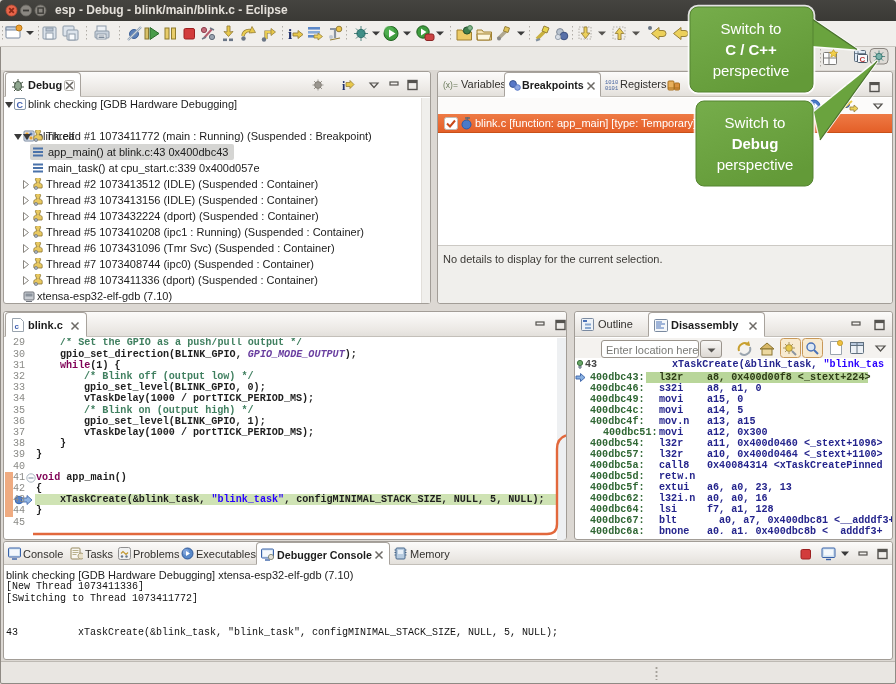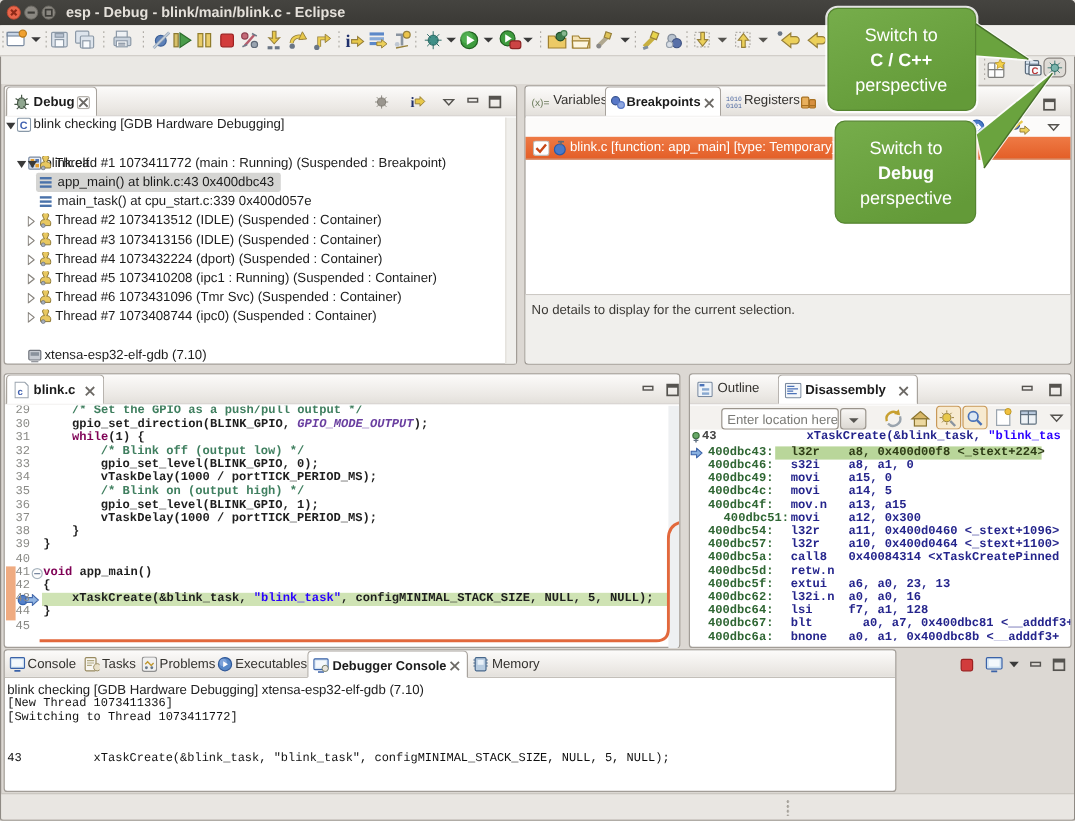--- a/index.html
+++ b/index.html
@@ -322,20 +322,30 @@
     </div>
     <div class="trow" style="top:160px">
       <svg class="abs" style="left:19px;top:4px" width="6" height="9" viewBox="0 0 6 9">
           <path d="M0.5 0.5 L5.5 4.5 L0.5 8.5 Z" fill="#fff" stroke="#88847e"></path>
         </svg>
       <svg class="abs" style="left:28px;top:2px" width="12" height="12" viewBox="0 0 12 12">
           <path d="M2 10 C1 6 3 5 5 5 L4 3 a2.5 2.5 0 1 1 4 0 L7 5 c2 0 4 1 3 5 Z" fill="#e8c860" stroke="#8a7430" stroke-width="0.8"></path>
           <circle cx="4" cy="10" r="1.6" fill="#a8b0bc" stroke="#68707c" stroke-width="0.6"></circle>
         </svg>
       <span class="abs" style="left:42px">Thread #7 1073408744 (ipc0) (Suspended : Container)</span>
+    </div>
+    <div class="trow" style="top:176px">
+      <svg class="abs" style="left:19px;top:4px" width="6" height="9" viewBox="0 0 6 9">
+          <path d="M0.5 0.5 L5.5 4.5 L0.5 8.5 Z" fill="#fff" stroke="#88847e"></path>
+        </svg>
+      <svg class="abs" style="left:28px;top:2px" width="12" height="12" viewBox="0 0 12 12">
+          <path d="M2 10 C1 6 3 5 5 5 L4 3 a2.5 2.5 0 1 1 4 0 L7 5 c2 0 4 1 3 5 Z" fill="#e8c860" stroke="#8a7430" stroke-width="0.8"></path>
+          <circle cx="4" cy="10" r="1.6" fill="#a8b0bc" stroke="#68707c" stroke-width="0.6"></circle>
+        </svg>
+      <span class="abs" style="left:42px">Thread #8 1073411336 (dport) (Suspended : Container)</span>
     </div>
     <div class="trow" style="top:192px">
       <svg class="abs" style="left:19px;top:2px" width="12" height="12" viewBox="0 0 12 12">
           <rect x="1" y="2" width="10" height="8" rx="1" fill="#c8ccd2" stroke="#70747c"></rect>
           <rect x="2.5" y="3.5" width="7" height="3" fill="#8a929c"></rect>
           <path d="M3 11.5 h6" stroke="#70747c"></path>
         </svg>
       <span class="abs" style="left:33px">xtensa-esp32-elf-gdb (7.10)</span>
     </div>
   </div>
@@ -606,21 +616,21 @@
       <div class="dl" style="left:132px;top:145.5px">f7, a1, 128</div>
     <div class="dl" style="left:15px;top:156.5px"><span class="addr">400dbc67:</span></div>
       <div class="dl" style="left:84px;top:156.5px">blt</div>
       <div class="dl" style="left:144px;top:156.5px">a0, a7, 0x400dbc81 &lt;__adddf3+</div>
     <div class="dl" style="left:15px;top:167.5px"><span class="addr">400dbc6a:</span></div>
       <div class="dl" style="left:84px;top:167.5px">bnone</div>
       <div class="dl" style="left:132px;top:167.5px">a0, a1, 0x400dbc8b &lt;__adddf3+</div>
   </div>
 </div>
 
-<div class="panel" id="pCons" style="left:3px;top:541px;width:744px;height:119px">
+<div class="panel" id="pCons" style="left:3px;top:541px;width:890px;height:119px">
   <div class="phead" style="height:23px"></div>
   <div class="itab" style="left:2px;width:62px;height:23px">
     <svg class="abs" style="left:2px;top:5px" width="13" height="13" viewBox="0 0 13 13">
         <rect x="0.5" y="1" width="12" height="9" rx="1" fill="#cfe0f0" stroke="#3a62a8"></rect>
         <rect x="2" y="2.5" width="9" height="6" fill="#f4f8fc"></rect>
         <path d="M4 12 h5" stroke="#3a62a8" stroke-width="1.4"></path>
       </svg>
     <span class="tlab" style="left:17px;color:#33312e">Console</span>
   </div>
   <div class="itab" style="left:64px;width:48px;height:23px">

